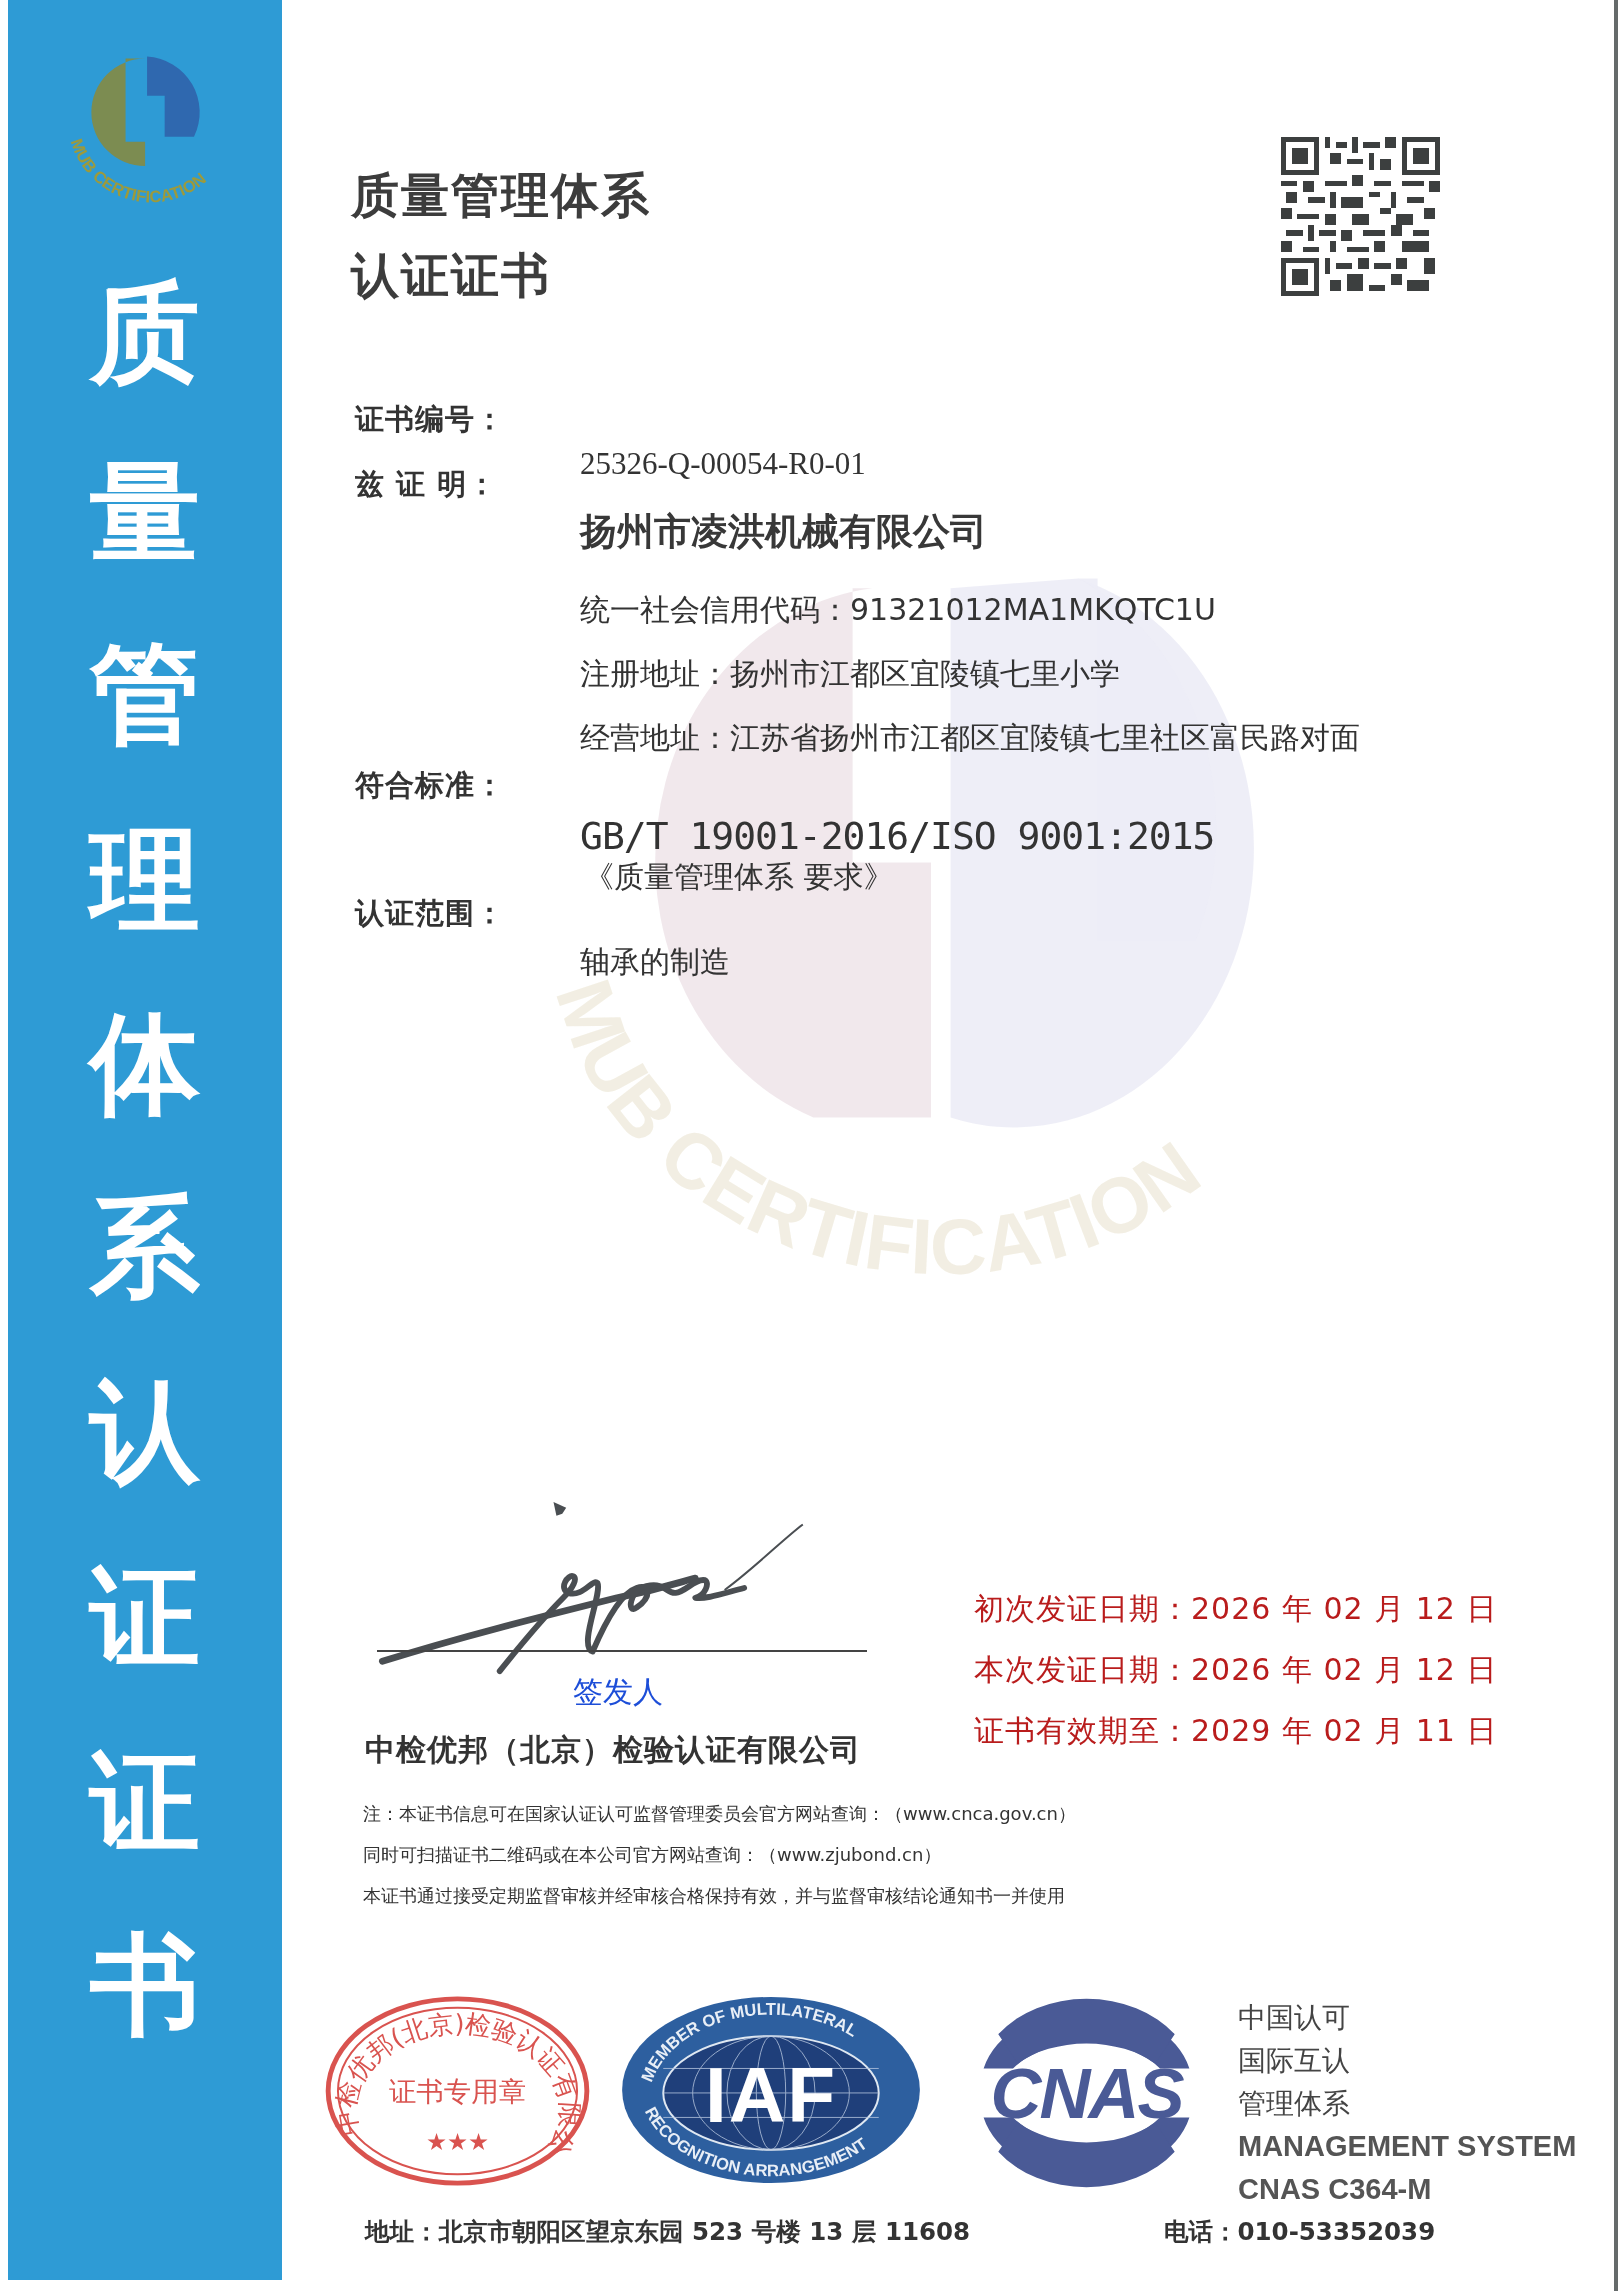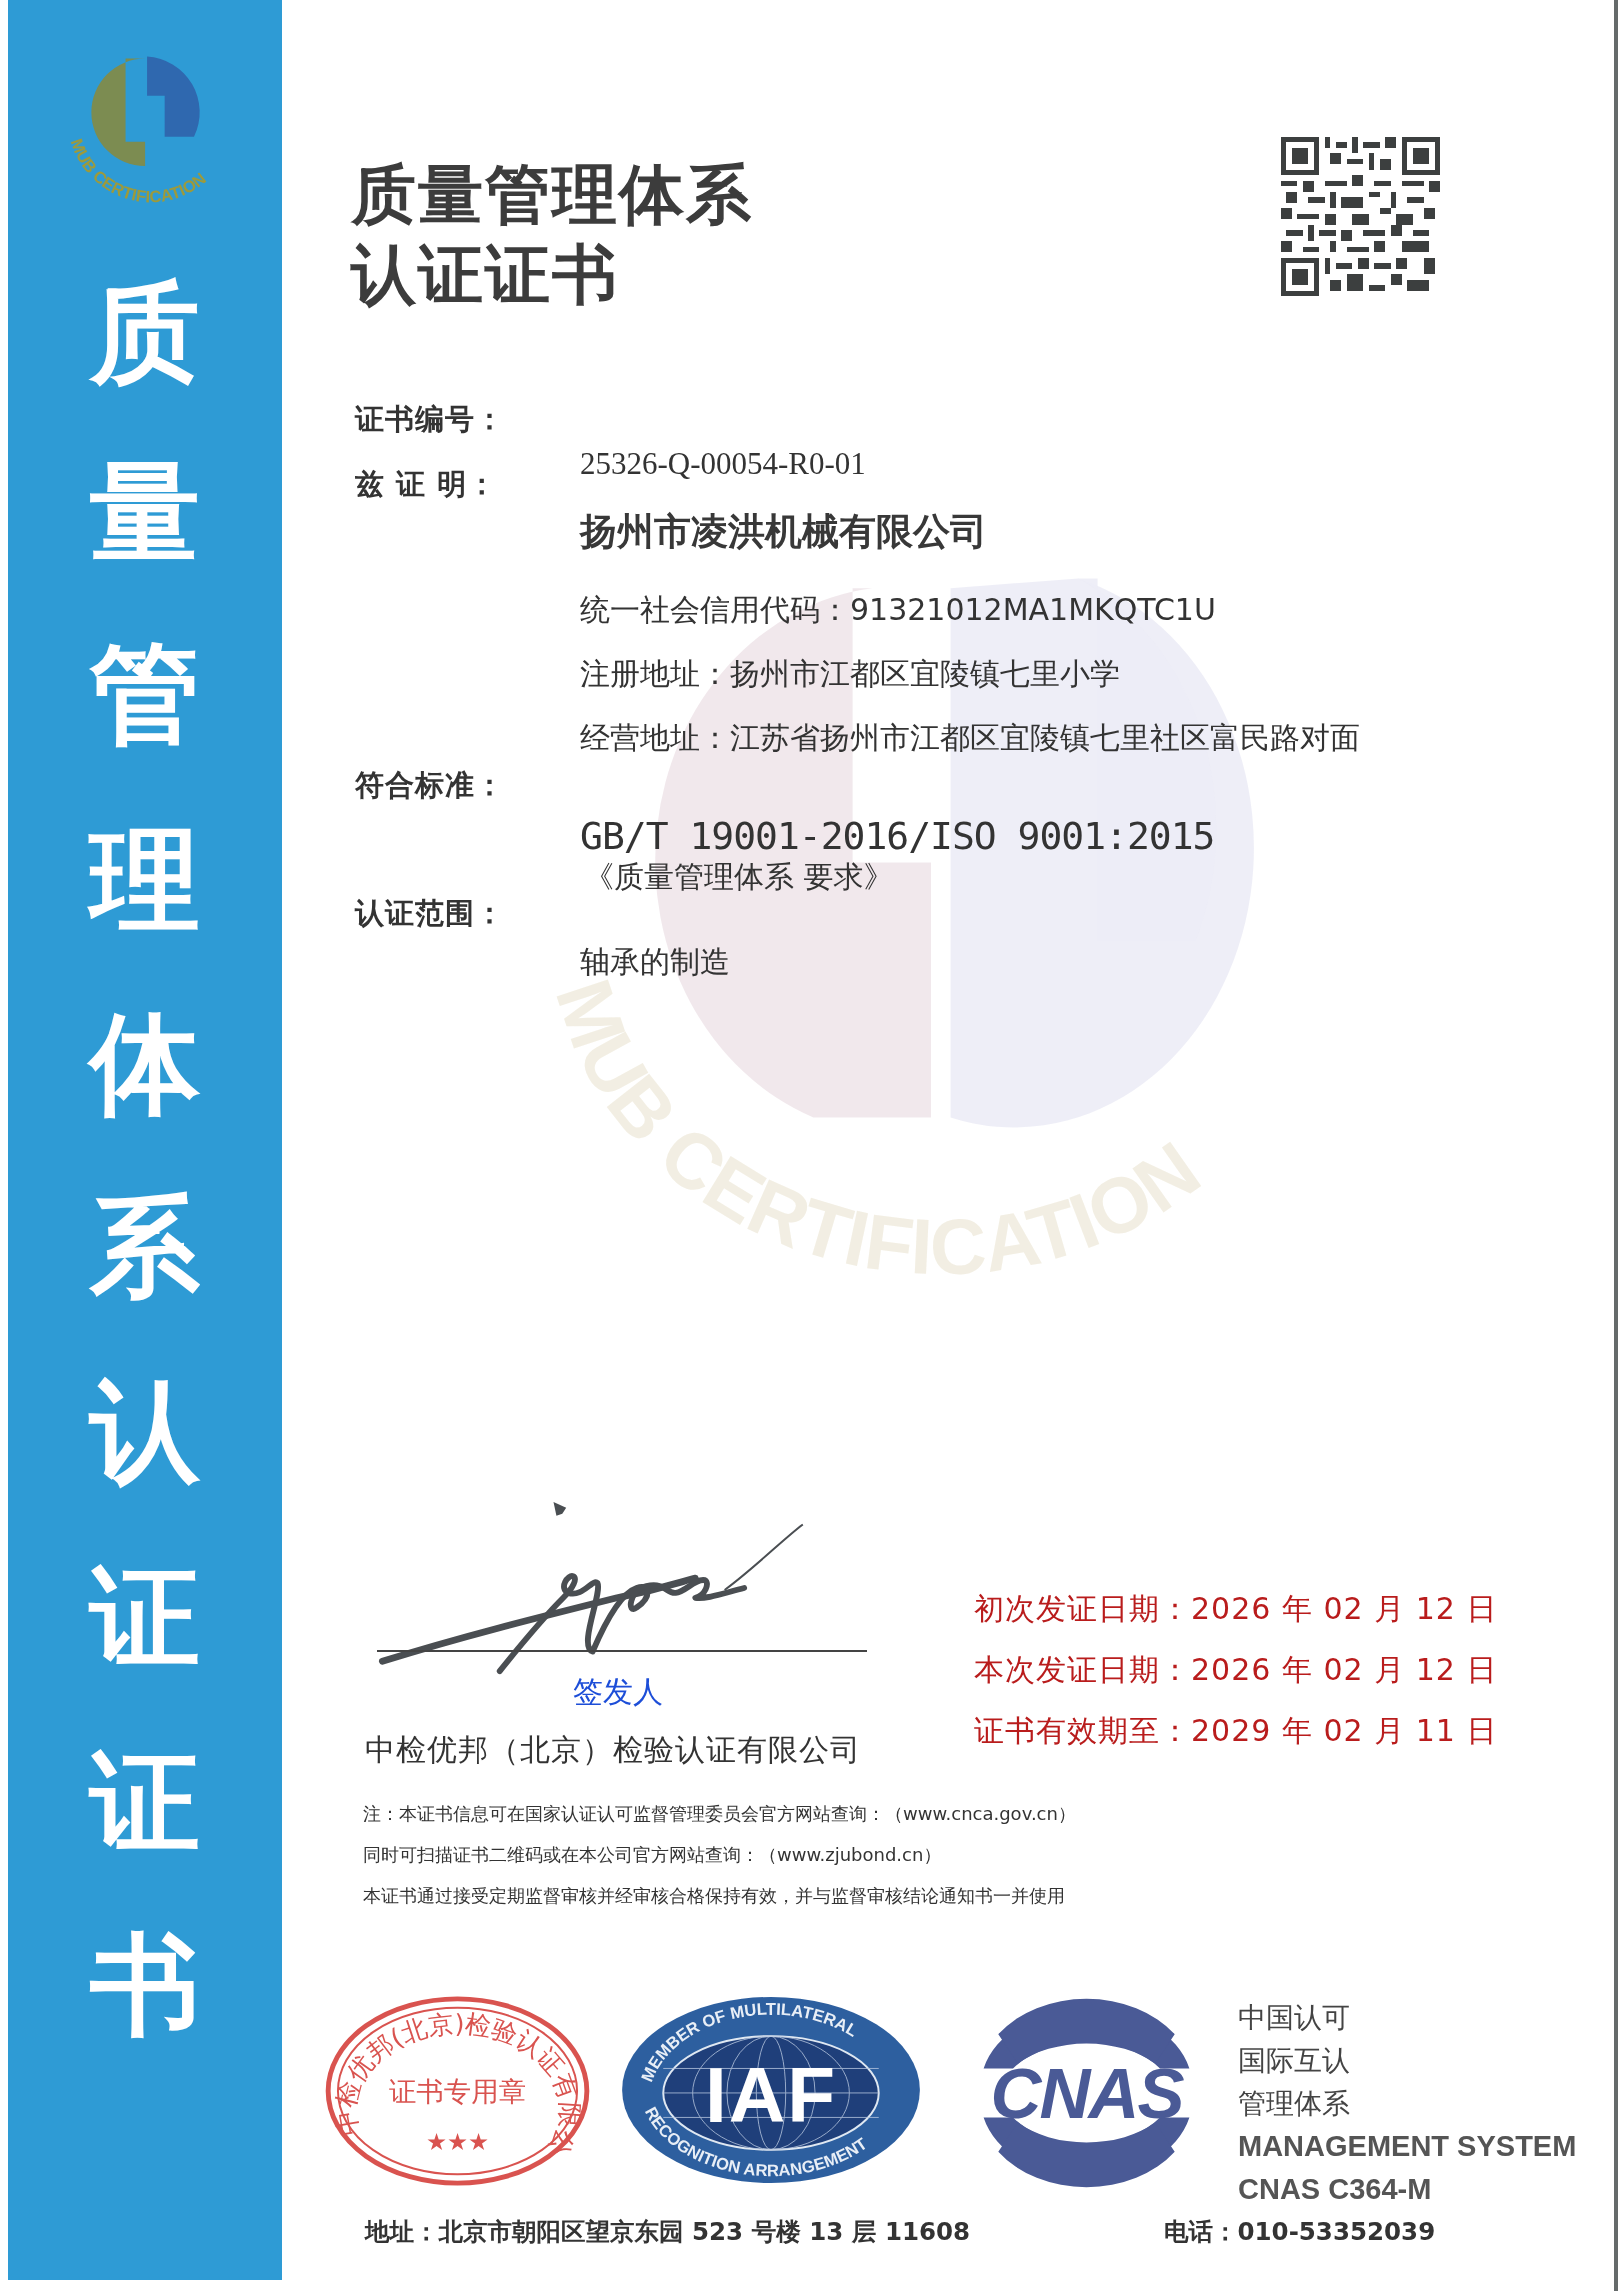--- a/index.html
+++ b/index.html
@@ -23,38 +23,38 @@
   }
 
   
   .scan-edge { position: absolute; right: 2px; top: 0; width: 3.9px; height: 2292px; background: #4a5050; opacity: .85; }
 
   
   .watermark { position: absolute; left: 490px; top: 549px; width: 882px; height: 784px; pointer-events: none; }
 
   .title {
     position: absolute; left: 351px; top: 155px;
-    font-size: 65px; line-height: 80px; font-weight: bold; color: #3c3c3c;
+    font-size: 48px; line-height: 80px; font-weight: bold; color: #3c3c3c;
     letter-spacing: 2px;
   }
   .qr { position: absolute; left: 1281px; top: 137px; width: 159px; height: 159px; }
 
   .label {
     position: absolute; left: 355px; font-size: 29px; font-weight: bold; color: #333;
     letter-spacing: 1px;
   }
   .value { position: absolute; left: 580px; font-size: 30px; color: #333; margin-top: 48px; }
   .serif { font-family: "Liberation Serif", "DejaVu Serif", serif; }
   .company { font-size: 37px; font-weight: bold; color: #383838; }
   .mono { font-family: "DejaVu Sans Mono", "Liberation Mono", monospace; letter-spacing: -1px; }
 
   .sig-line { position: absolute; left: 377px; top: 1650px; width: 490px; height: 2px; background: #444; }
   .sig { position: absolute; left: 372px; top: 1500px; width: 451px; height: 176px; }
   .sig-label { position: absolute; left: 573px; top: 1672px; font-size: 30px; color: #1d4ed8; }
-  .issuer { position: absolute; left: 365px; top: 1730px; font-size: 30px; color: #333; letter-spacing: 1px; }
+  .issuer { position: absolute; left: 365px; top: 1730px; font-size: 30px; color: #333; letter-spacing: 1px; font-weight: bold; }
 
   .dates { position: absolute; left: 974px; top: 1578px; font-size: 30px; color: #b91c1c; line-height: 61px; letter-spacing: 1px; }
 
   .notes { position: absolute; left: 363px; top: 1793px; font-size: 18px; color: #333; line-height: 41px; }
 
   .seal { position: absolute; left: 323px; top: 1993px; width: 270px; height: 196px; }
   .iaf { position: absolute; left: 619px; top: 1995px; width: 304px; height: 191px; }
   .cnas { position: absolute; left: 959px; top: 1995px; width: 255px; height: 196px; }
   .cnas-text { position: absolute; left: 1238px; top: 1996px; font-size: 28px; line-height: 43px; color: #444; }
   .cnas-text .en { font-family: "Liberation Sans", sans-serif; font-weight: bold; font-size: 29px; color: #555; letter-spacing: 0; }

